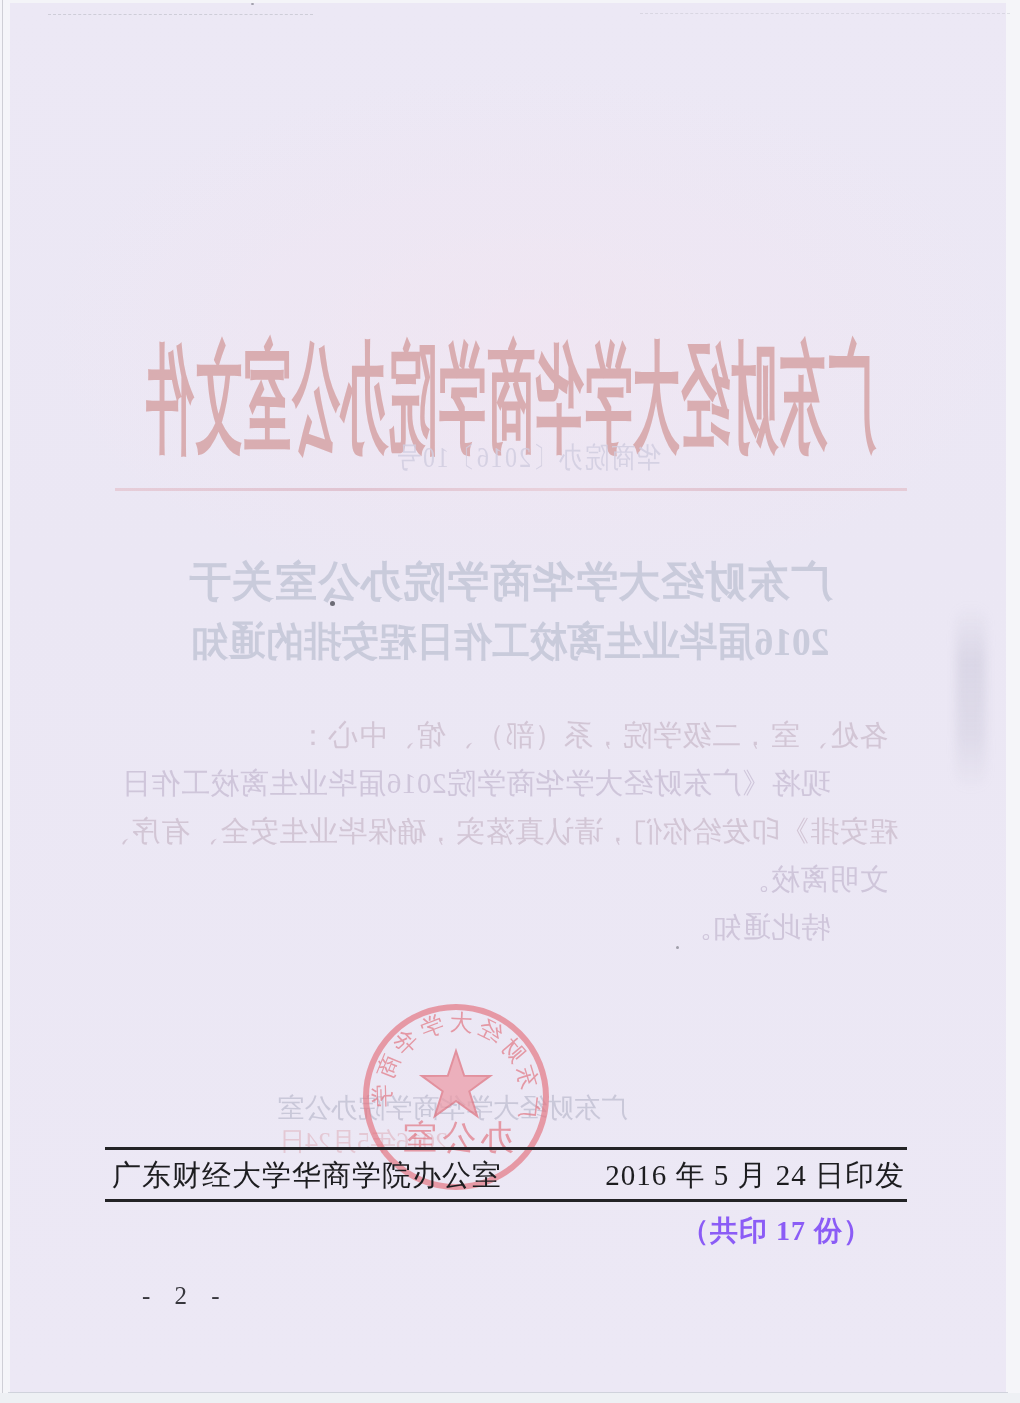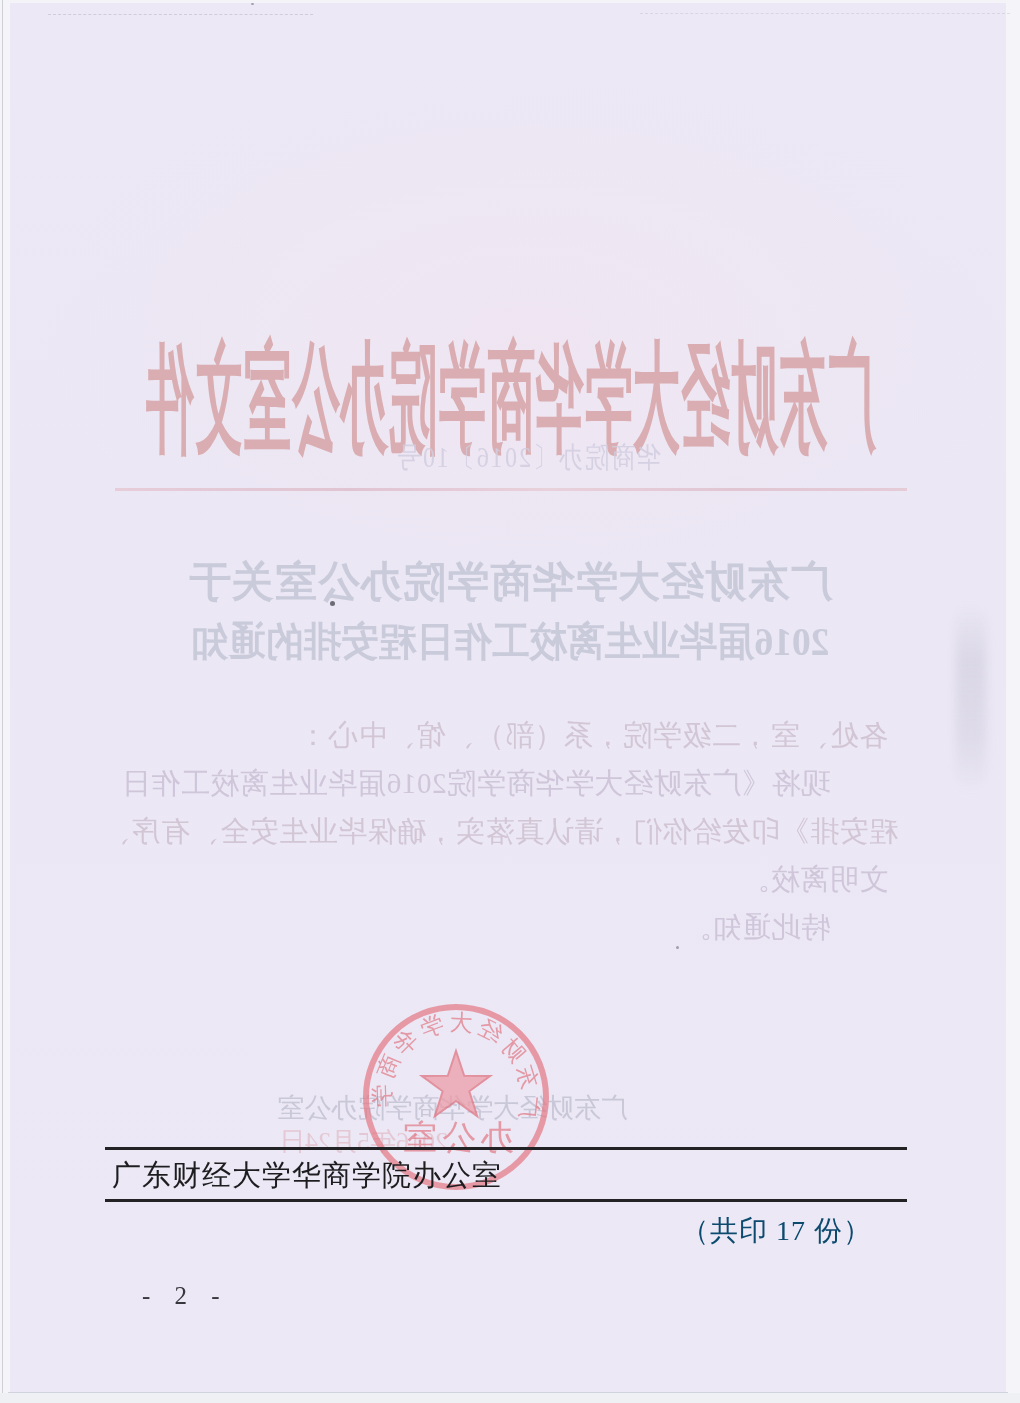--- a/index.html
+++ b/index.html
@@ -82,22 +82,22 @@
   #footer-rule-2{left:105px;top:1199px;width:802px;height:3px;}
   #footer-issuer{
     position:absolute;left:112px;top:1156px;font-size:29px;color:#1d1d20;
     letter-spacing:1px;font-weight:500;white-space:nowrap;
   }
   #footer-date{
     position:absolute;right:115px;top:1156px;font-size:29px;color:#1d1d20;
     letter-spacing:1px;white-space:nowrap;
   }
   #footer-copies{
-    position:absolute;right:148px;top:1212px;font-size:28px;color:#0c4a6e;
-    letter-spacing:1px;white-space:nowrap;
+    position:absolute;right:148px;top:1212px;font-size:28px;color:#8b5cf6;
+    letter-spacing:1px;white-space:nowrap;font-weight:bold;
   }
   #page-number{
     position:absolute;left:142px;top:1282px;font-size:25px;color:#37373d;
     letter-spacing:9px;white-space:nowrap;
   }
 </style>
 </head>
 <body>
 
 <div id="canvas">
@@ -134,20 +134,21 @@
       </text>
       <polygon points="100,54 91.8,78.7 65.8,78.9 86.7,94.3 78.8,119.1 100,104 121.2,119.1 113.3,94.3 134.2,78.9 108.2,78.7" fill="#ec9ba6" stroke="#de707d" stroke-width="2" opacity=".85"></polygon>
       <text x="100" y="152" text-anchor="middle" font-size="34" letter-spacing="5" fill="#e0737f" opacity=".8">办公室</text>
     </svg>
   </div>
 
   <div class="rule" id="footer-rule-1"></div>
 
   <div id="footer-issuer">广东财经大学华商学院办公室</div>
 
+  <div id="footer-date">2016 年 5 月 24 日印发</div>
 
   <div class="rule" id="footer-rule-2"></div>
 
   <div id="footer-copies">（共印 17 份）</div>
 
   <div id="page-number">- 2 -</div>
 
   <div class="edge" id="edge-left"></div>
   <div id="edge-left-line"></div>
   <div class="edge" id="edge-right"></div>

